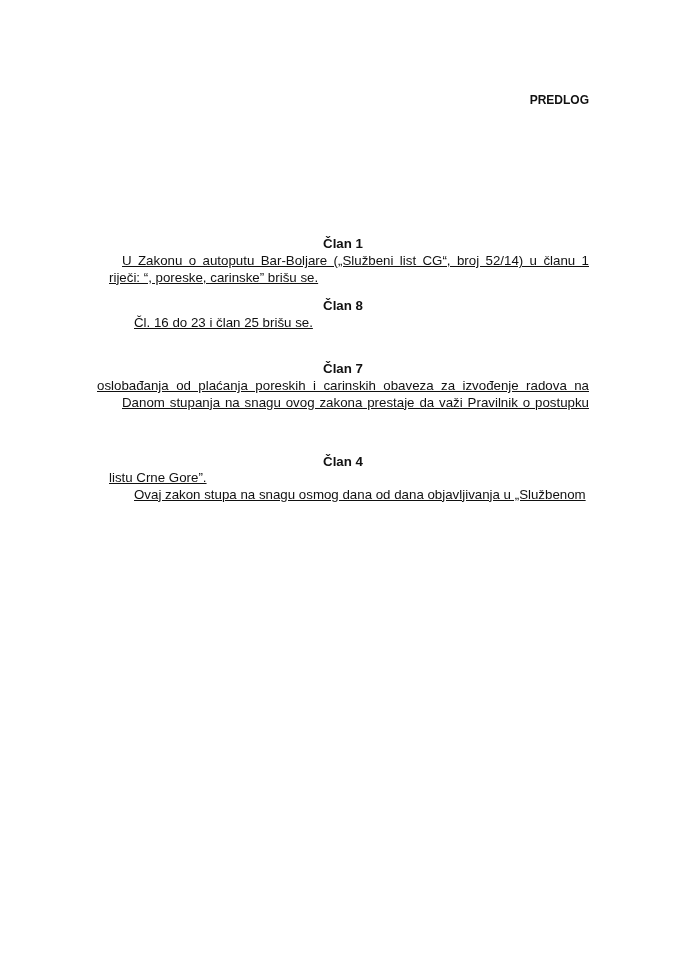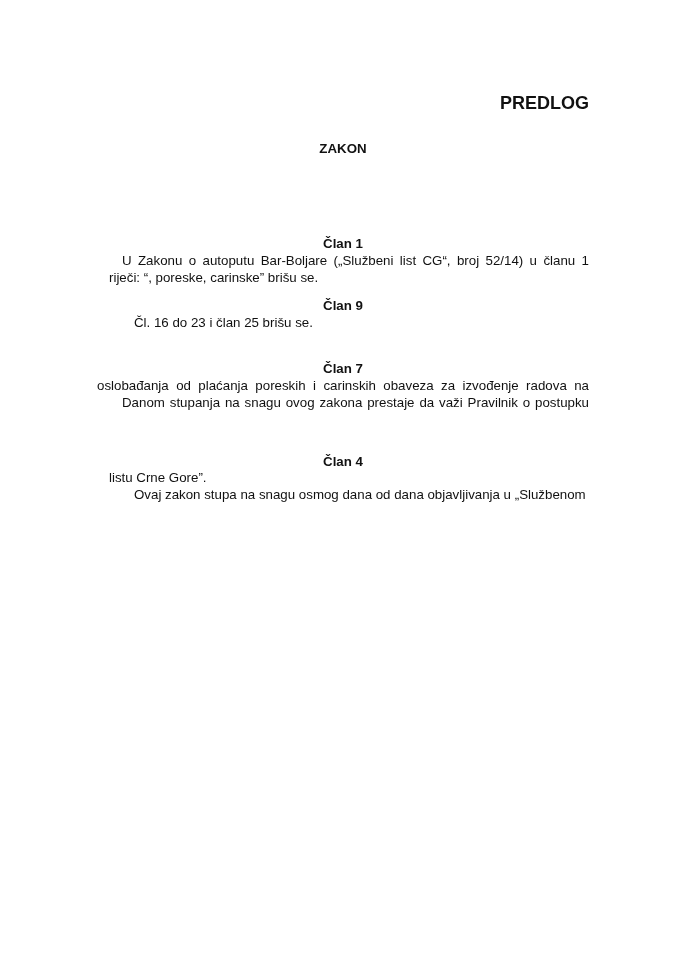--- a/index.html
+++ b/index.html
@@ -1,43 +1,42 @@
 <!DOCTYPE html>
 <html><head>
   <meta charset="utf-8">
   <style>
     html, body { margin: 0; padding: 0; background: #ffffff; }
     body { width: 679px; height: 960px; position: relative; overflow: hidden;
       font-family: "Liberation Sans", sans-serif; color: #111; font-size: 13.3px; }
     .page { position: absolute; left: 97px; top: 0; width: 492px; }
-    .predlog { position: absolute; top: 93px; right: 0; font-weight: bold; font-size: 18px; }
+    .predlog { position: absolute; top: 93px; right: 0; font-weight: bold; font-size: 12px; }
     .title { position: absolute; top: 141px; left: 0; width: 100%; text-align: center; font-weight: bold; line-height: 16px; }
     .clan-h { position: absolute; left: 0; width: 100%; text-align: center; font-weight: bold; }
     .para { position: absolute; left: 0; width: 100%; text-align: justify; line-height: 16.5px; }
     .para .ind { display: inline-block; width: 25px; }
-    .line { display: block; text-align: justify; text-align-last: justify; }
+    .line { display: block; text-align: justify; text-align-last: justify; text-decoration: underline; }
     .line.end { text-align-last: left; padding-left: 12px; }
   </style>
 </head>
 <body>
 
 <div class="page">
   <div class="predlog">PREDLOG</div>
 
   <div class="title">
-    <div>ZAKON</div>
   </div>
 
   <div class="clan-h" style="top:236px;">Član 1</div>
   <div class="para" style="top:253px;">
     <span class="line"><span class="ind"></span><span>U Zakonu o autoputu Bar-Boljare („Službeni list CG“, broj 52/14) u članu 1</span></span>
     <span class="line end">riječi: “, poreske, carinske” brišu se.</span>
   </div>
 
-  <div class="clan-h" style="top:298px;">Član 9</div>
+  <div class="clan-h" style="top:298px;">Član 8</div>
   <div class="para" style="top:315px;">
     <span class="line end"><span class="ind"></span><span>Čl. 16 do 23 i član 25 brišu se.</span></span>
   </div>
 
   <div class="clan-h" style="top:361px;">Član 7</div>
   <div class="para" style="top:378px;">
     <span class="line">oslobađanja od plaćanja poreskih i carinskih obaveza za izvođenje radova na</span>
     <span class="line"><span class="ind"></span><span>Danom stupanja na snagu ovog zakona prestaje da važi Pravilnik o postupku</span></span>
   </div>
 

